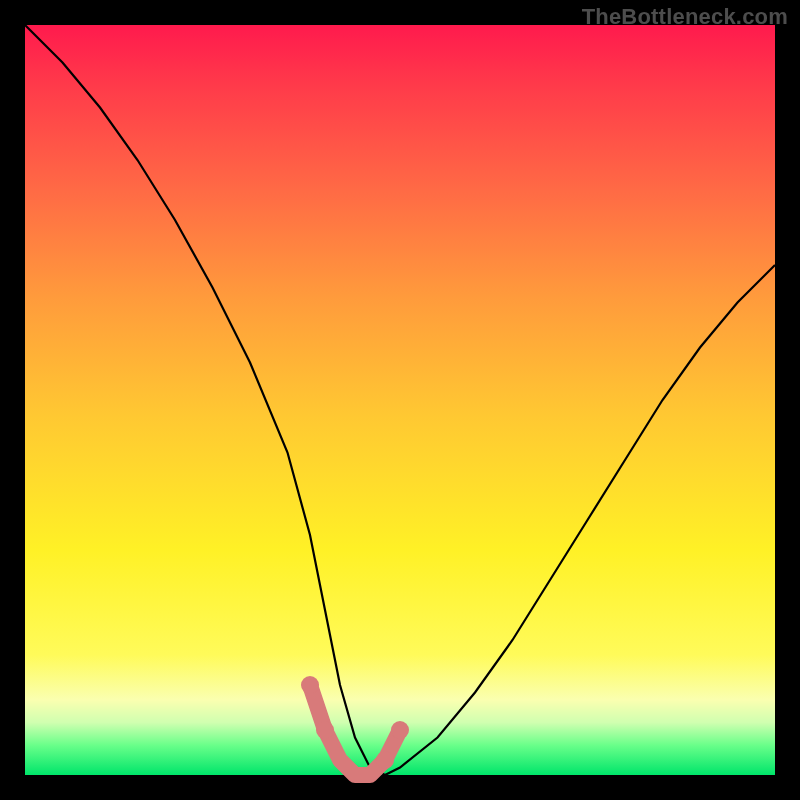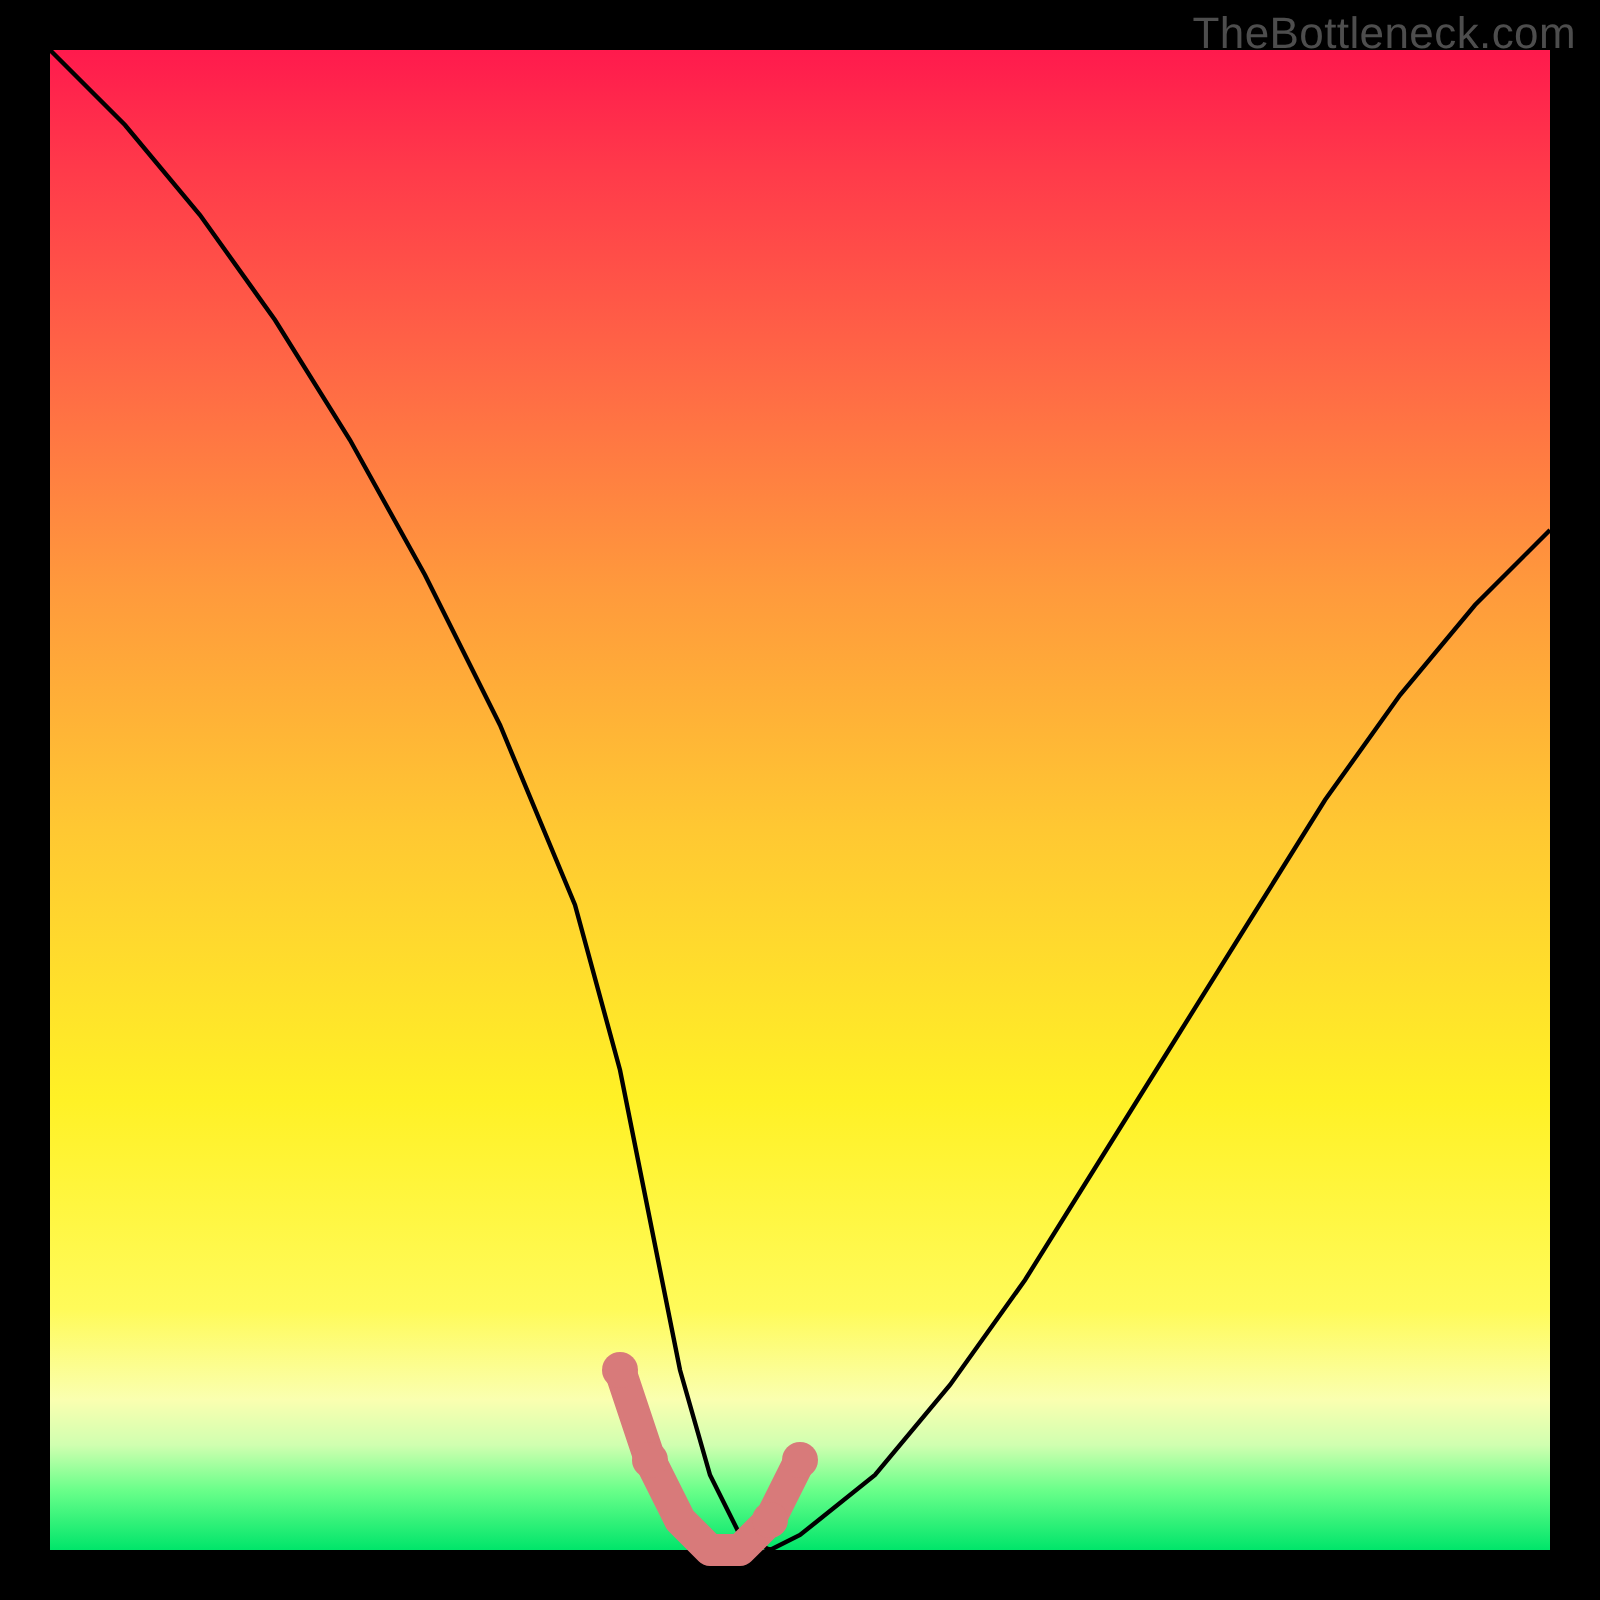--- a/index.html
+++ b/index.html
@@ -30,21 +30,21 @@
       #6aff8a 96%,
       #00e56a 100%);
   }
   .watermark {
     position: absolute;
     top: 4px;
     right: 12px;
     color: #4d4d4d;
     font-size: 22px;
     letter-spacing: 0.2px;
-    font-weight: 400;
+    font-weight: 700;
     user-select: none;
   }
   svg.curve {
     position: absolute;
     left: 0;
     top: 0;
     width: 750px;
     height: 750px;
     overflow: visible;
   }

